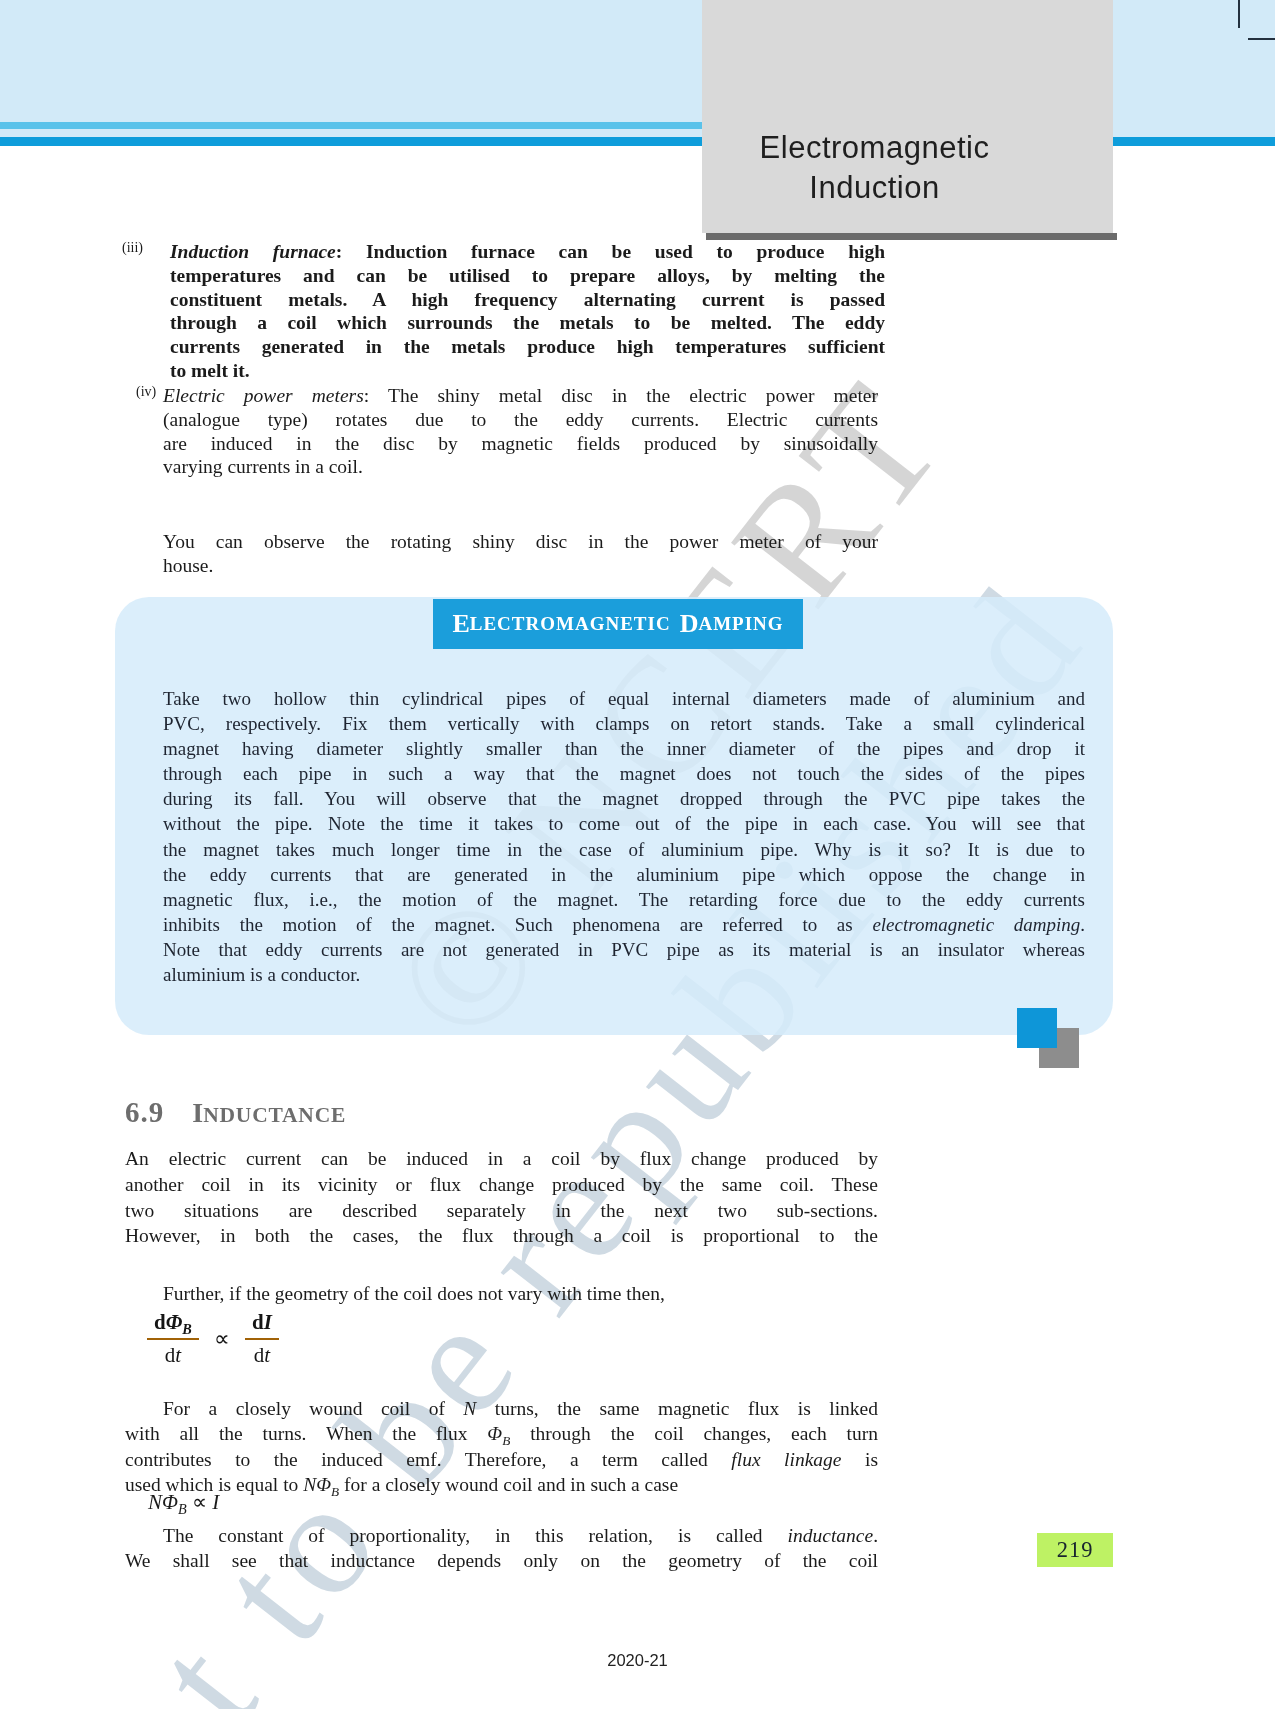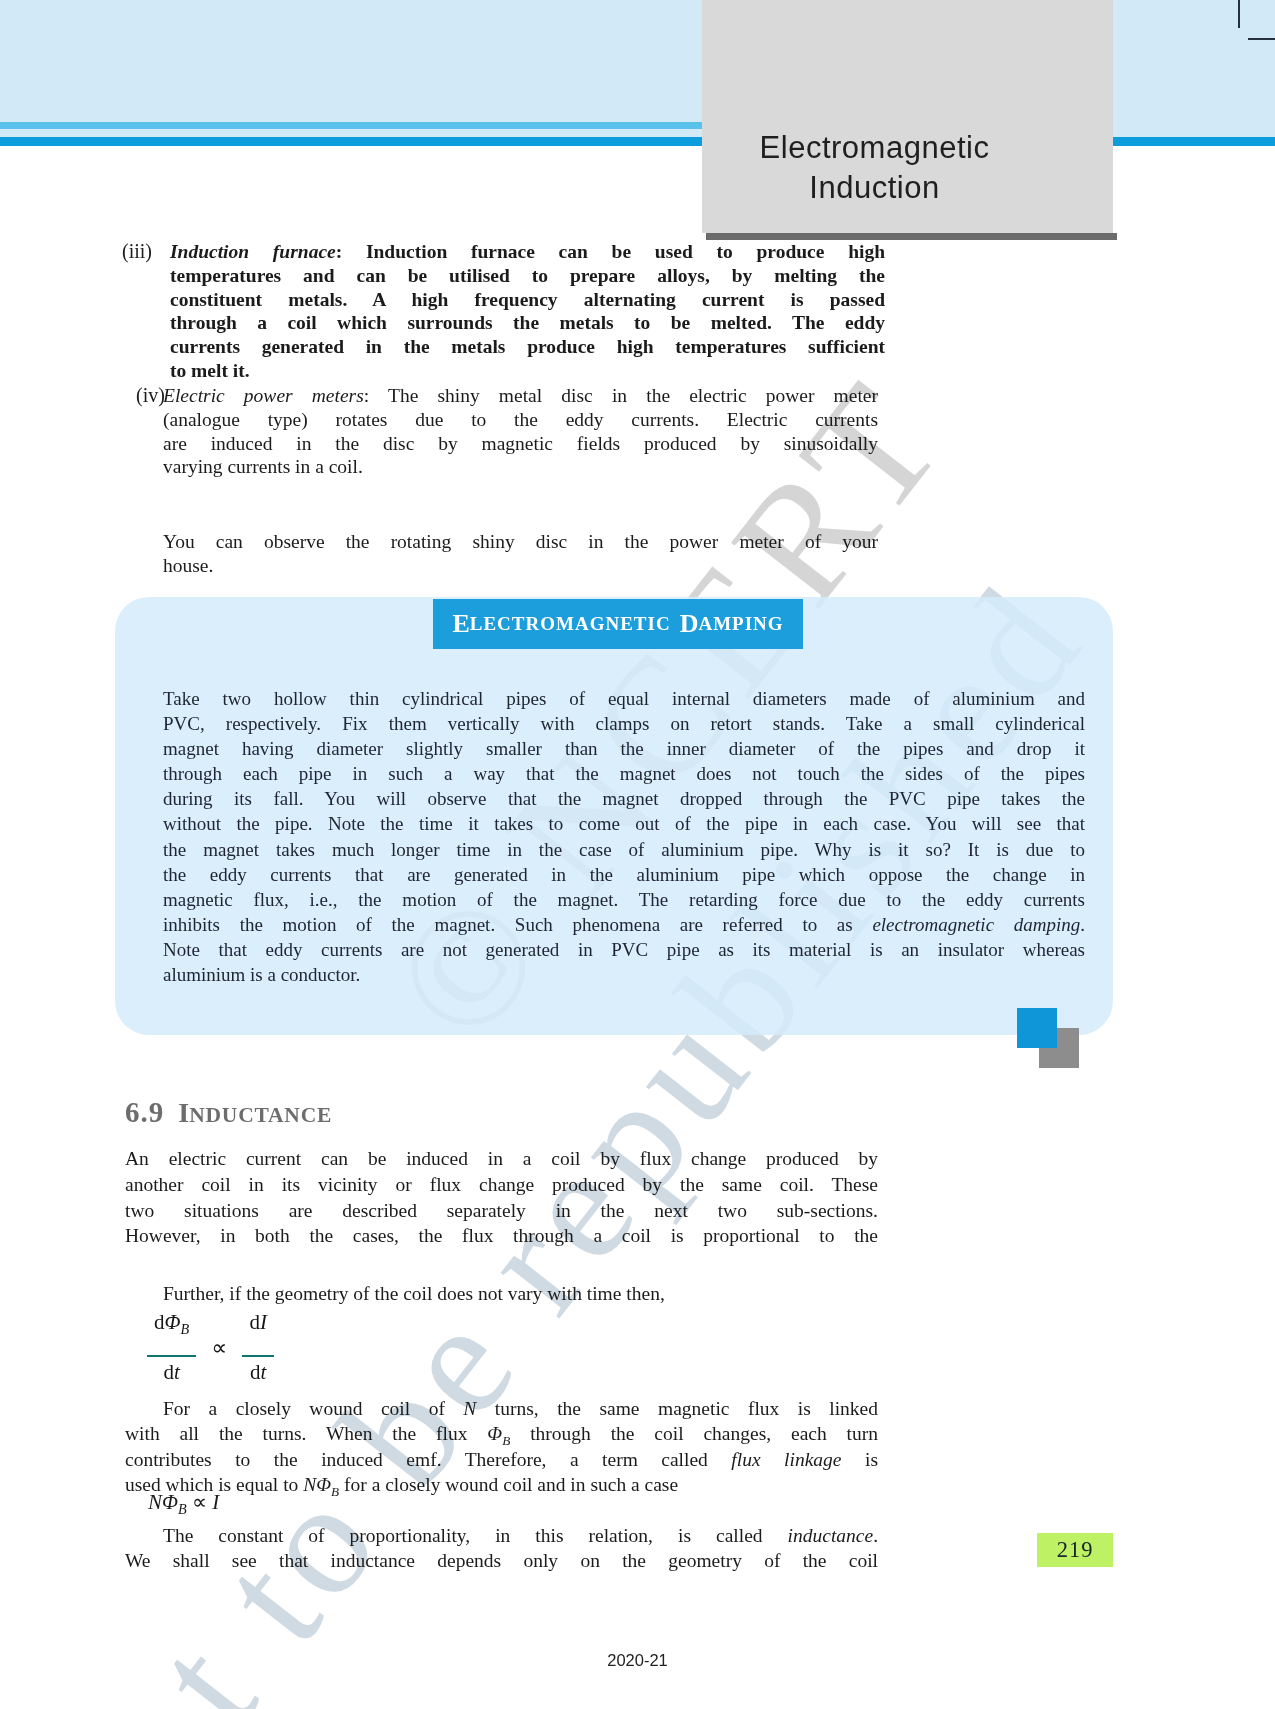--- a/index.html
+++ b/index.html
@@ -23,48 +23,48 @@
   .wm { position:absolute; z-index:2; transform-origin:0 0; transform:rotate(-52deg);
         font-family:"Liberation Serif", serif; white-space:nowrap; letter-spacing:10px; pointer-events:none; }
   .wm1 { left:352px; top:958px; font-size:168px; color:rgba(145,145,145,0.38); }
   .wm2 { left:6px; top:1788px; font-size:162px; color:rgba(148,173,194,0.45); }
 
   
   .txt { position:absolute; z-index:3; }
   .lines { font-size:19.5px; line-height:23.8px; }
   .lines .jl { text-align:justify; text-align-last:justify; }
   .lines .ll { text-align:left; text-align-last:left; }
-  .item-label { position:absolute; z-index:3; font-size:20px; }
+  .item-label { position:absolute; z-index:3; font-size:14px; }
 
   sub { font-size:68%; line-height:0; }
 
   
   .damp-box { position:absolute; left:115px; top:597px; width:998px; height:438px; border-radius:34px;
               background:rgba(213,235,250,0.86); z-index:2; }
   .damp-title { position:absolute; left:433px; top:599px; width:370px; height:50px; background:#1b9edb; z-index:3;
                 display:flex; align-items:center; justify-content:center; color:#ffffff; font-weight:bold; }
   .damp-title .dc { font-size:26px; }
   .damp-title .sc { font-size:19px; letter-spacing:1px; }
   .damp-title .gap { display:inline-block; width:9px; }
   .damp-lines { left:163px; top:686px; width:922px; font-size:19px; line-height:25.1px; color:#1e2430; }
 
   .sq-gray { position:absolute; left:1039px; top:1028px; width:40px; height:40px; background:#8d8d8d; z-index:3; }
   .sq-blue { position:absolute; left:1017px; top:1008px; width:40px; height:40px; background:#0e96d8; z-index:4; }
 
   
   .sec-heading { left:125px; top:1096px; color:#6d6d6d; font-weight:bold; }
-  .sec-heading .num { font-size:29px; letter-spacing:1px; margin-right:14px; }
+  .sec-heading .num { font-size:29px; letter-spacing:1px; margin-right:28px; }
   .sec-heading .cap { font-size:28px; }
   .sec-heading .rest { font-size:21.5px; letter-spacing:0.8px; }
 
   .indent1 { text-indent:38px; }
 
   .equation { left:147px; top:1310px; font-size:21px; color:#151515; }
   .frac { display:inline-block; text-align:center; vertical-align:middle; }
-  .frac .num { display:block; border-bottom:2px solid #0f766e; padding:0 7px 20px 7px; }
+  .frac .num { display:block; border-bottom:2px solid #a16207; padding:0 7px 3px 7px;font-weight:bold; }
   .frac .den { display:block; padding-top:3px; }
   .propto { display:inline-block; vertical-align:middle; margin:0 10px; font-size:22px; }
 
   .flux-rel { left:148px; top:1490px; font-size:21px; }
 
   
   .page-badge { position:absolute; left:1037px; top:1533px; width:76px; height:34px; background:#bef264; z-index:3;
                 display:flex; align-items:center; justify-content:center; font-size:22.5px; color:#18242e; letter-spacing:1px; }
   .footer { position:absolute; left:0; top:1651px; width:1275px; text-align:center; z-index:3;
             font-family:"Liberation Sans", sans-serif; font-size:16.5px; color:#222; }

